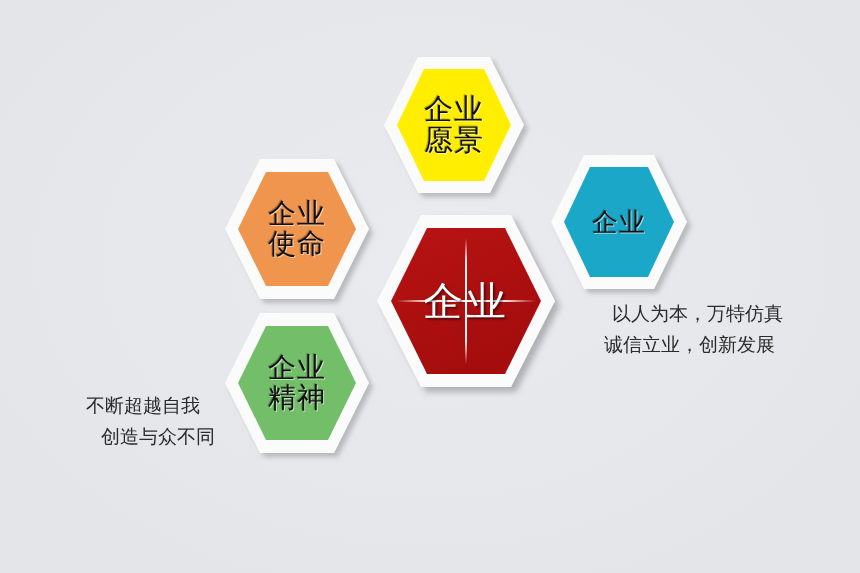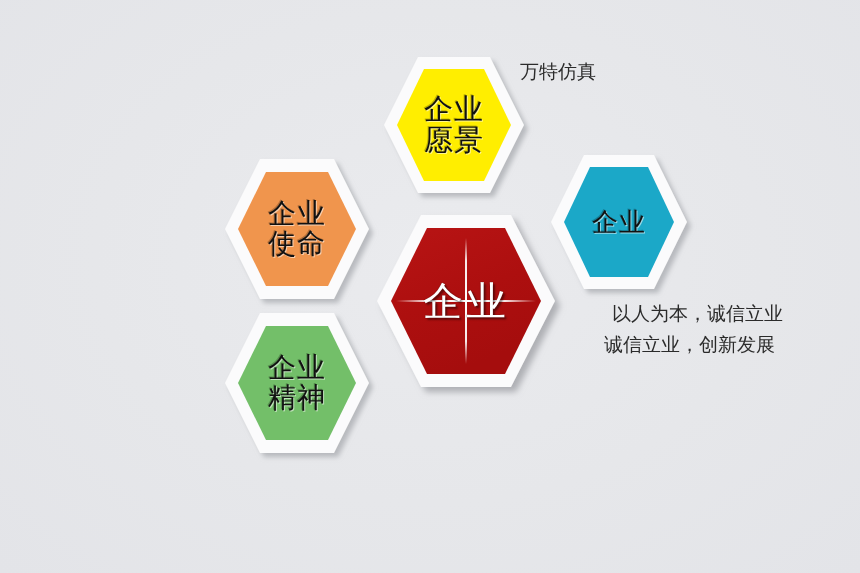--- a/index.html
+++ b/index.html
@@ -194,23 +194,26 @@
 
     <div class="cross cross-h" style="left:22px; top:88px; width:140px;"></div>
     <div class="cross cross-v" style="left:91px; top:26px; height:126px;"></div>
 
     <div class="hex-label lbl-light" style="font-size:40px; letter-spacing:3px; line-height:1.12;">
       <span>企业</span>
     </div>
   </div>
 
   <div class="caption align-left" style="left:520px; top:56px;">
-    <span style="margin-left:0px;">万特仿真</span>
   </div>
 
 
   <div class="caption align-left" style="left:596px; top:298px;">
-    <span style="margin-left:16px;">以人为本，诚信立业</span>
+    <span style="margin-left:16px;">以人为本，万特仿真</span>
     <span style="margin-left:8px;">诚信立业，创新发展</span>
   </div>
 
+  <div class="caption align-left" style="left:86px; top:390px;">
+    <span style="margin-left:0px;">不断超越自我</span>
+    <span style="margin-left:15px;">创造与众不同</span>
+  </div>
 
 </div>
 
 </body></html>

